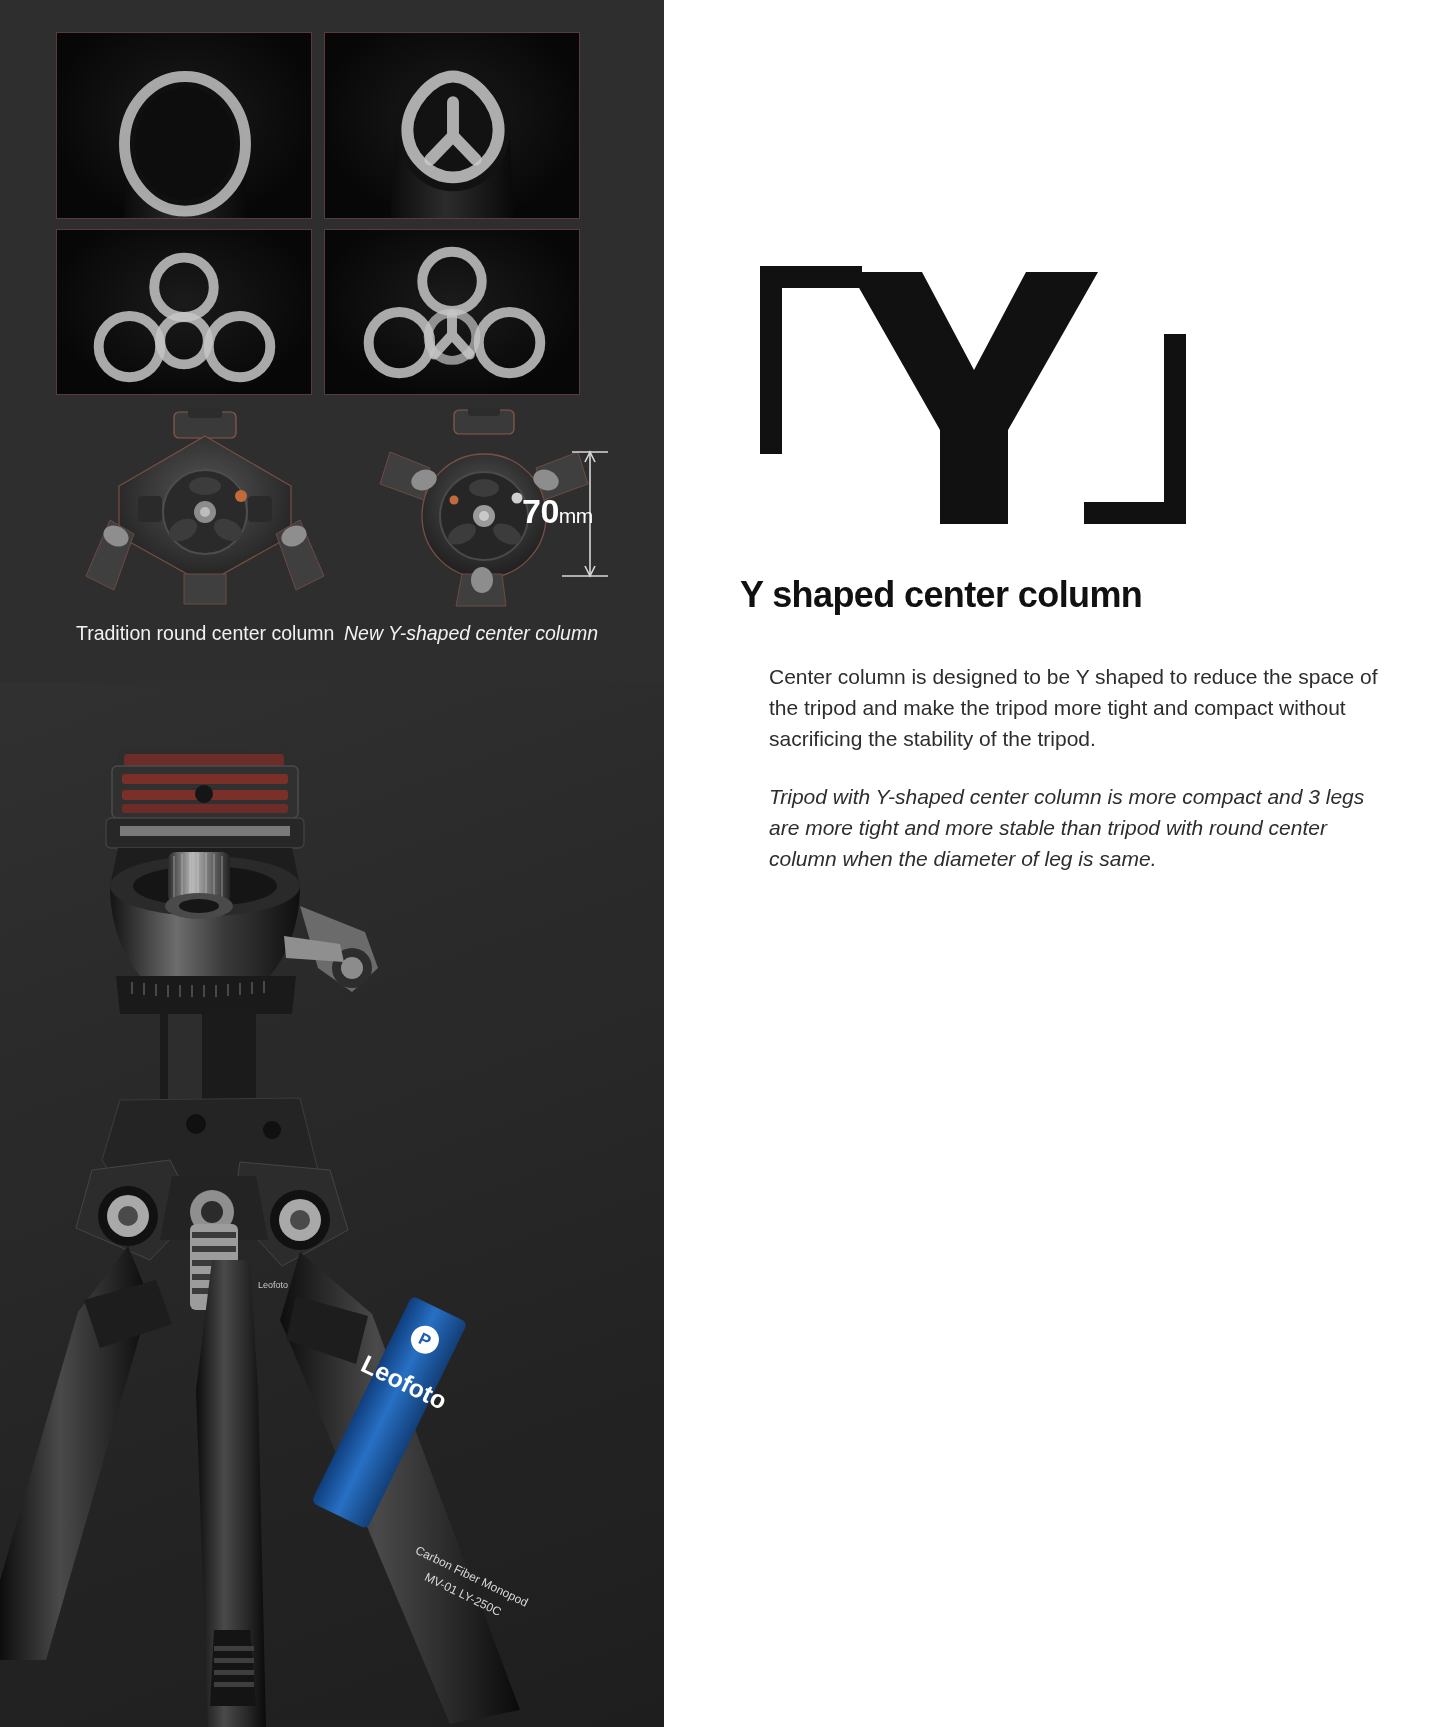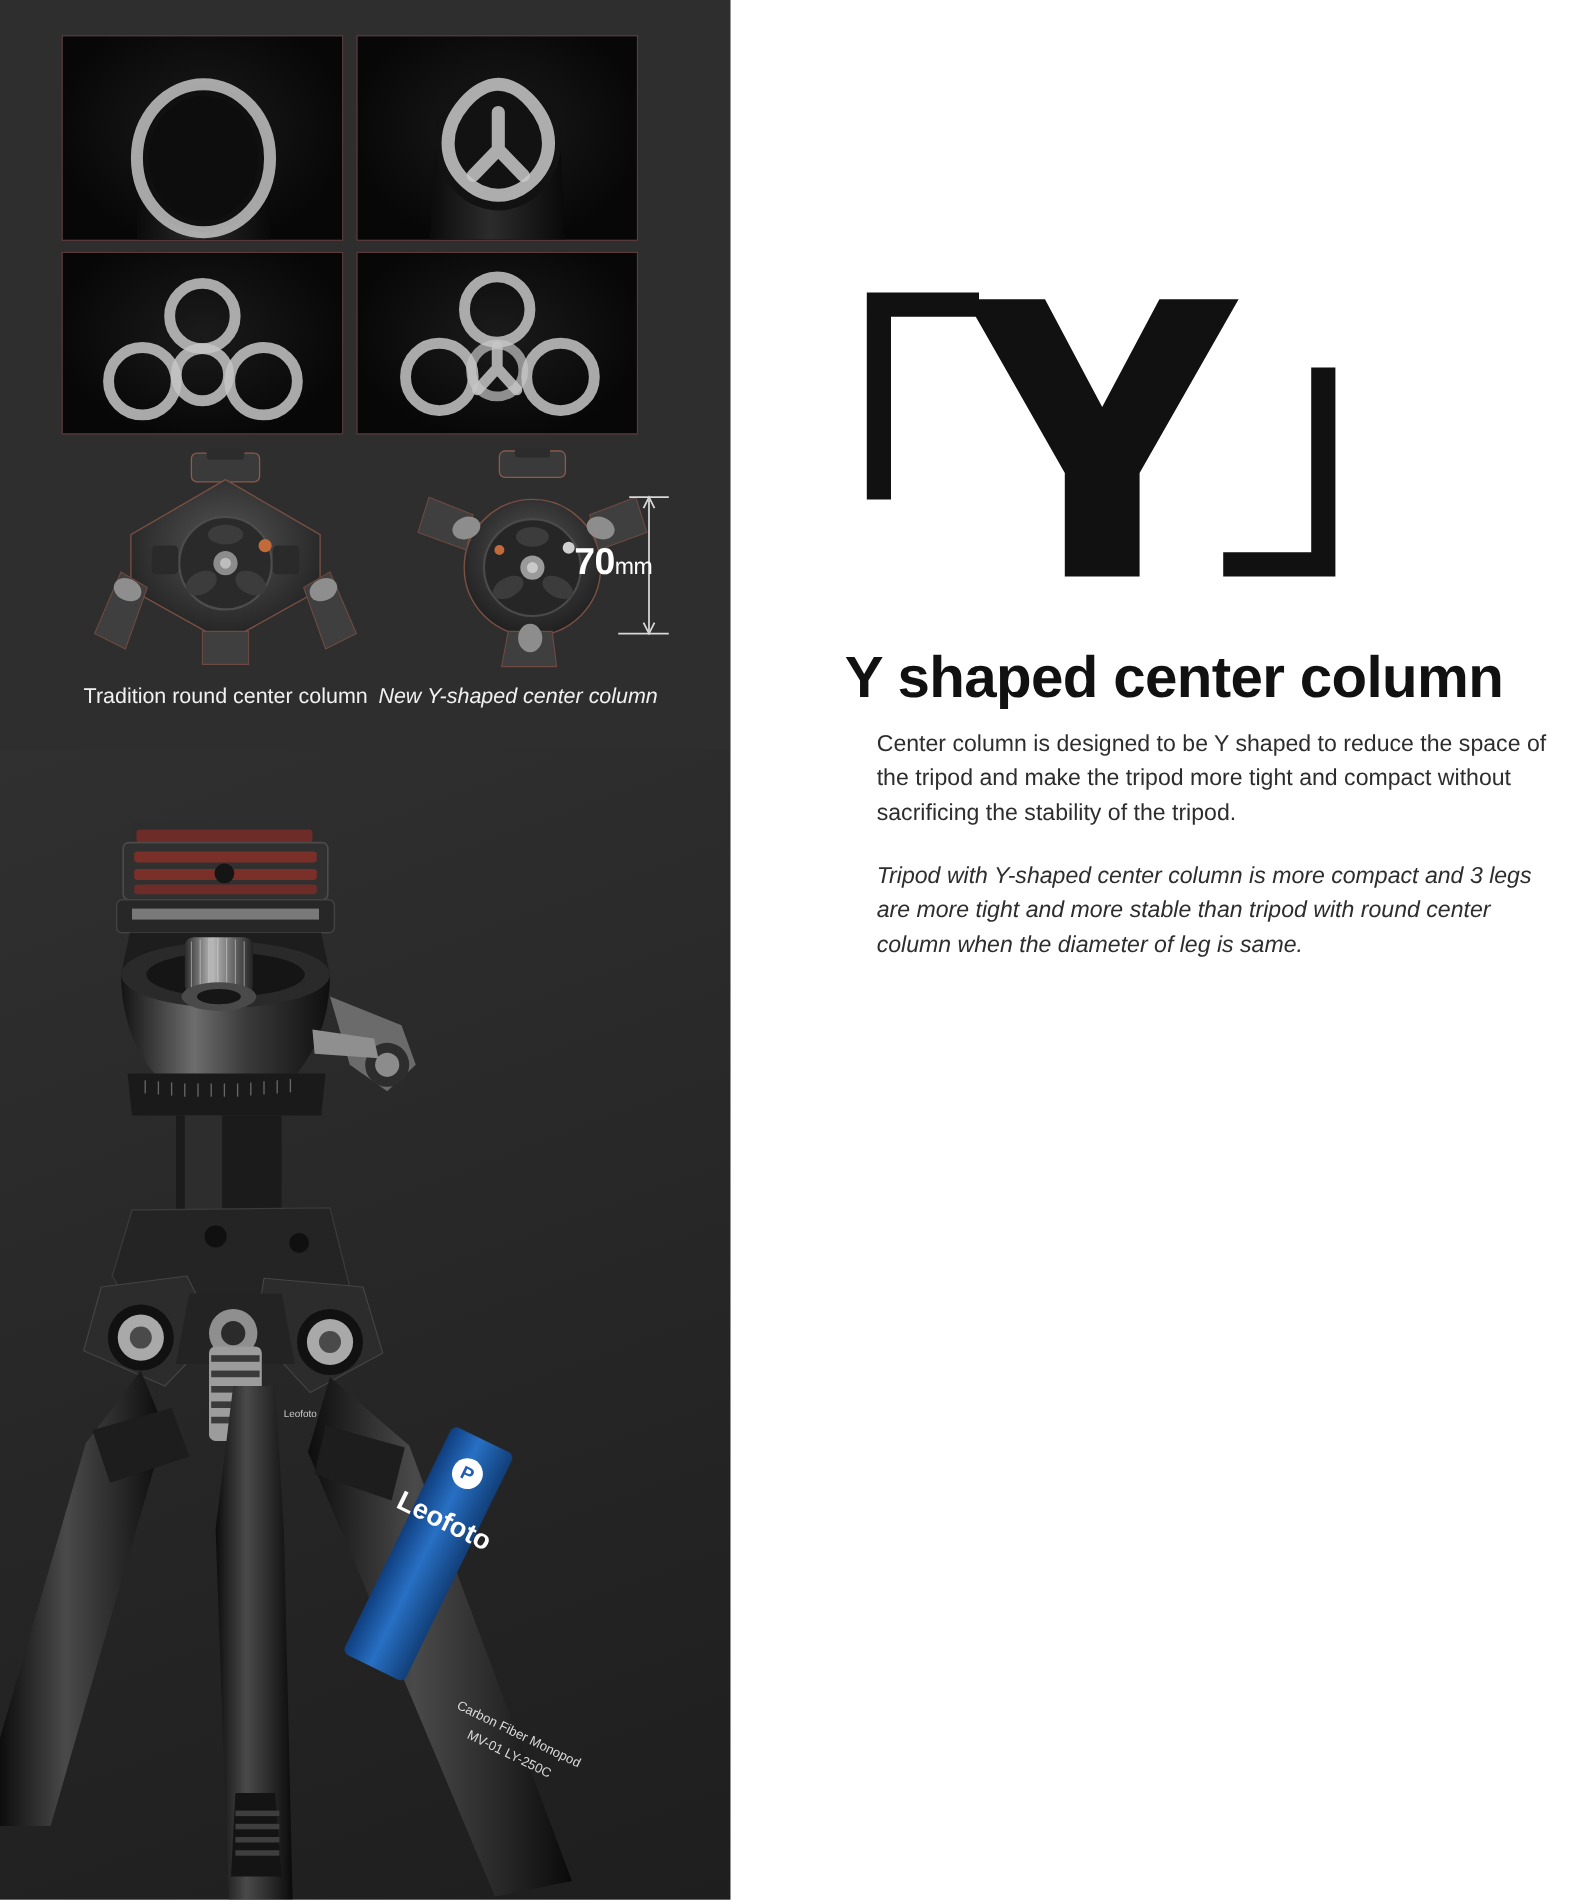--- a/index.html
+++ b/index.html
@@ -11,21 +11,20 @@
     width: 1445px;
     height: 1727px;
     font-family: "Liberation Sans", sans-serif;
     overflow: hidden;
   }
   .page {
     position: relative;
     width: 1445px;
     height: 1463px;
     display: flex;
-    gap: 28px;
   }
   
   .left-panel {
     position: relative;
     width: 664px;
     height: 1727px;
     background: #2b2b2b;
     flex: 0 0 664px;
     overflow: hidden;
   }
@@ -130,21 +129,21 @@
     width: 440px;
     height: 272px;
   }
   .y-logo svg { display:block; }
 
   .headline {
     position: absolute;
     left: 76px;
     top: 550px;
     width: 700px;
-    font-size: 53px;
+    font-size: 36px;
     font-weight: bold;
     color: #111111;
     letter-spacing: -0.6px;
     font-family: "Liberation Sans", sans-serif;
   }
   .body-text {
     position: absolute;
     left: 105px;
     width: 610px;
     color: #2d2d2d;

